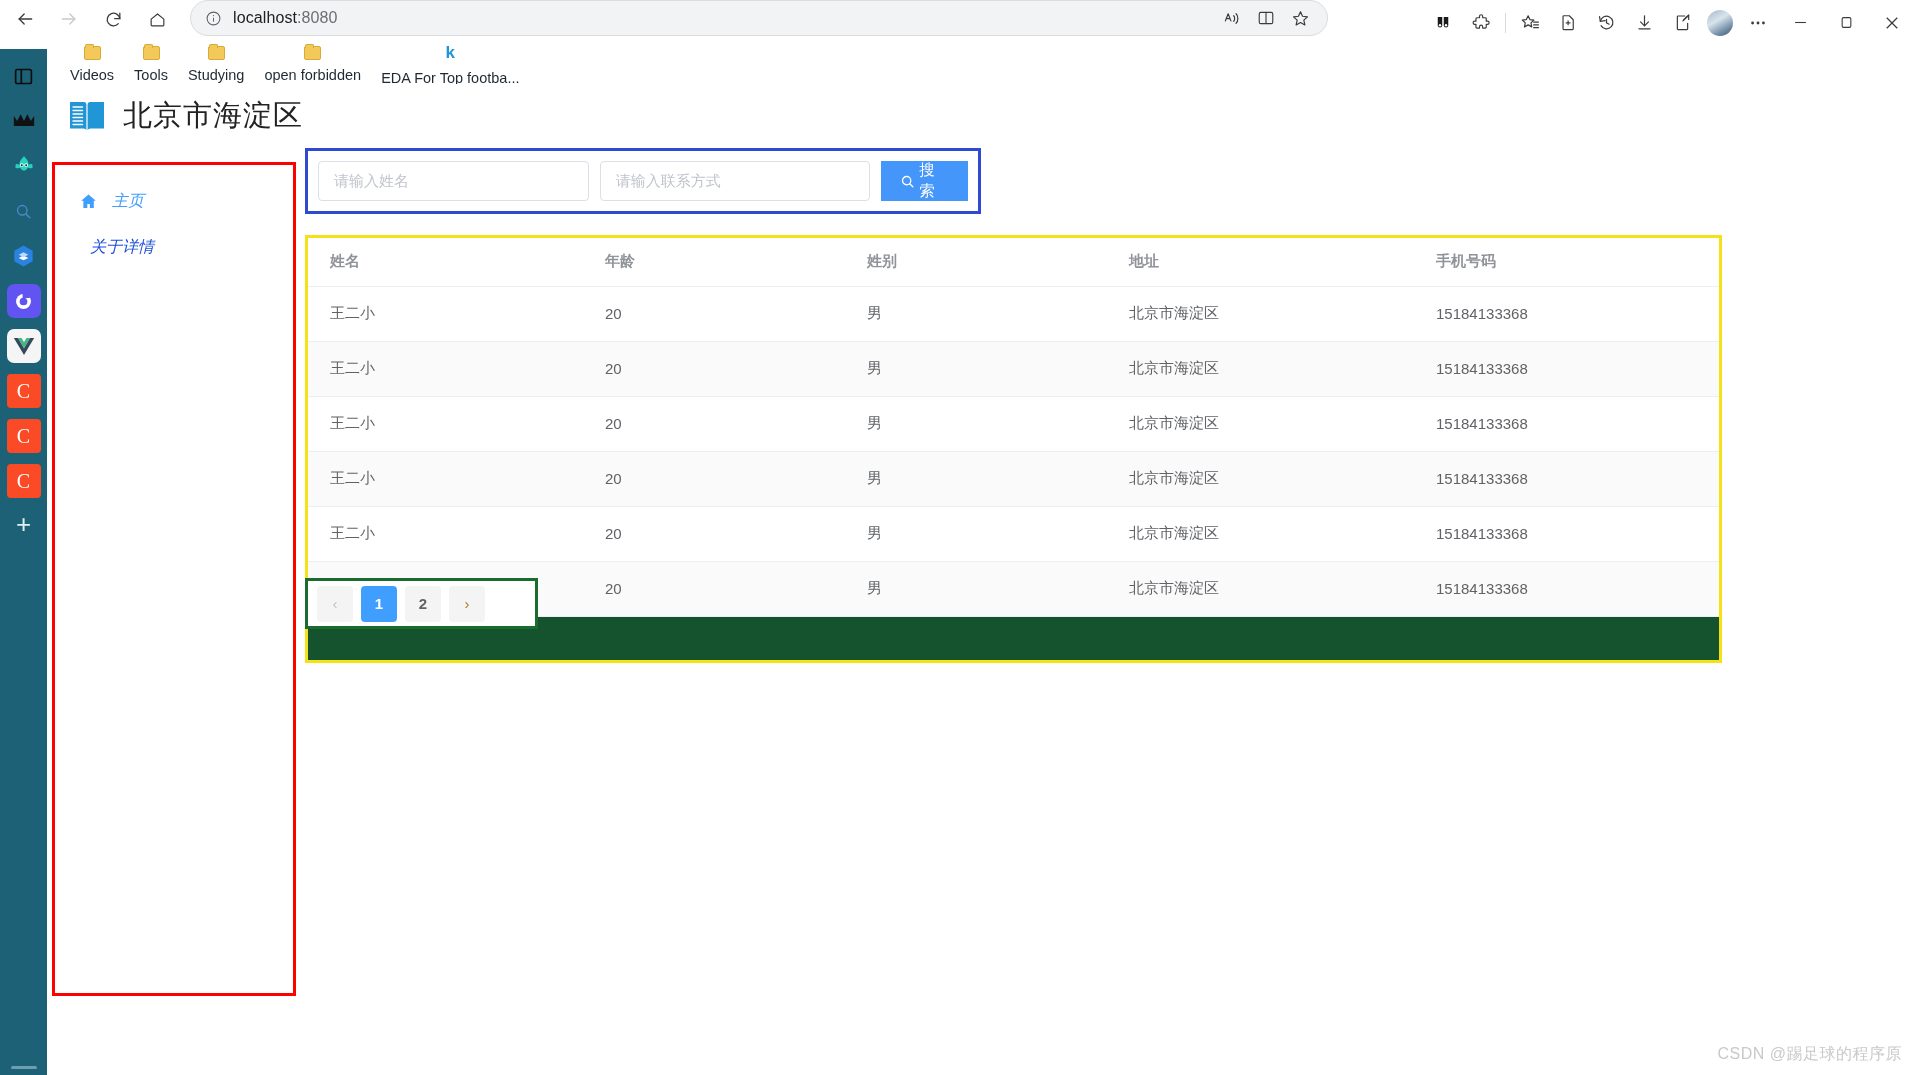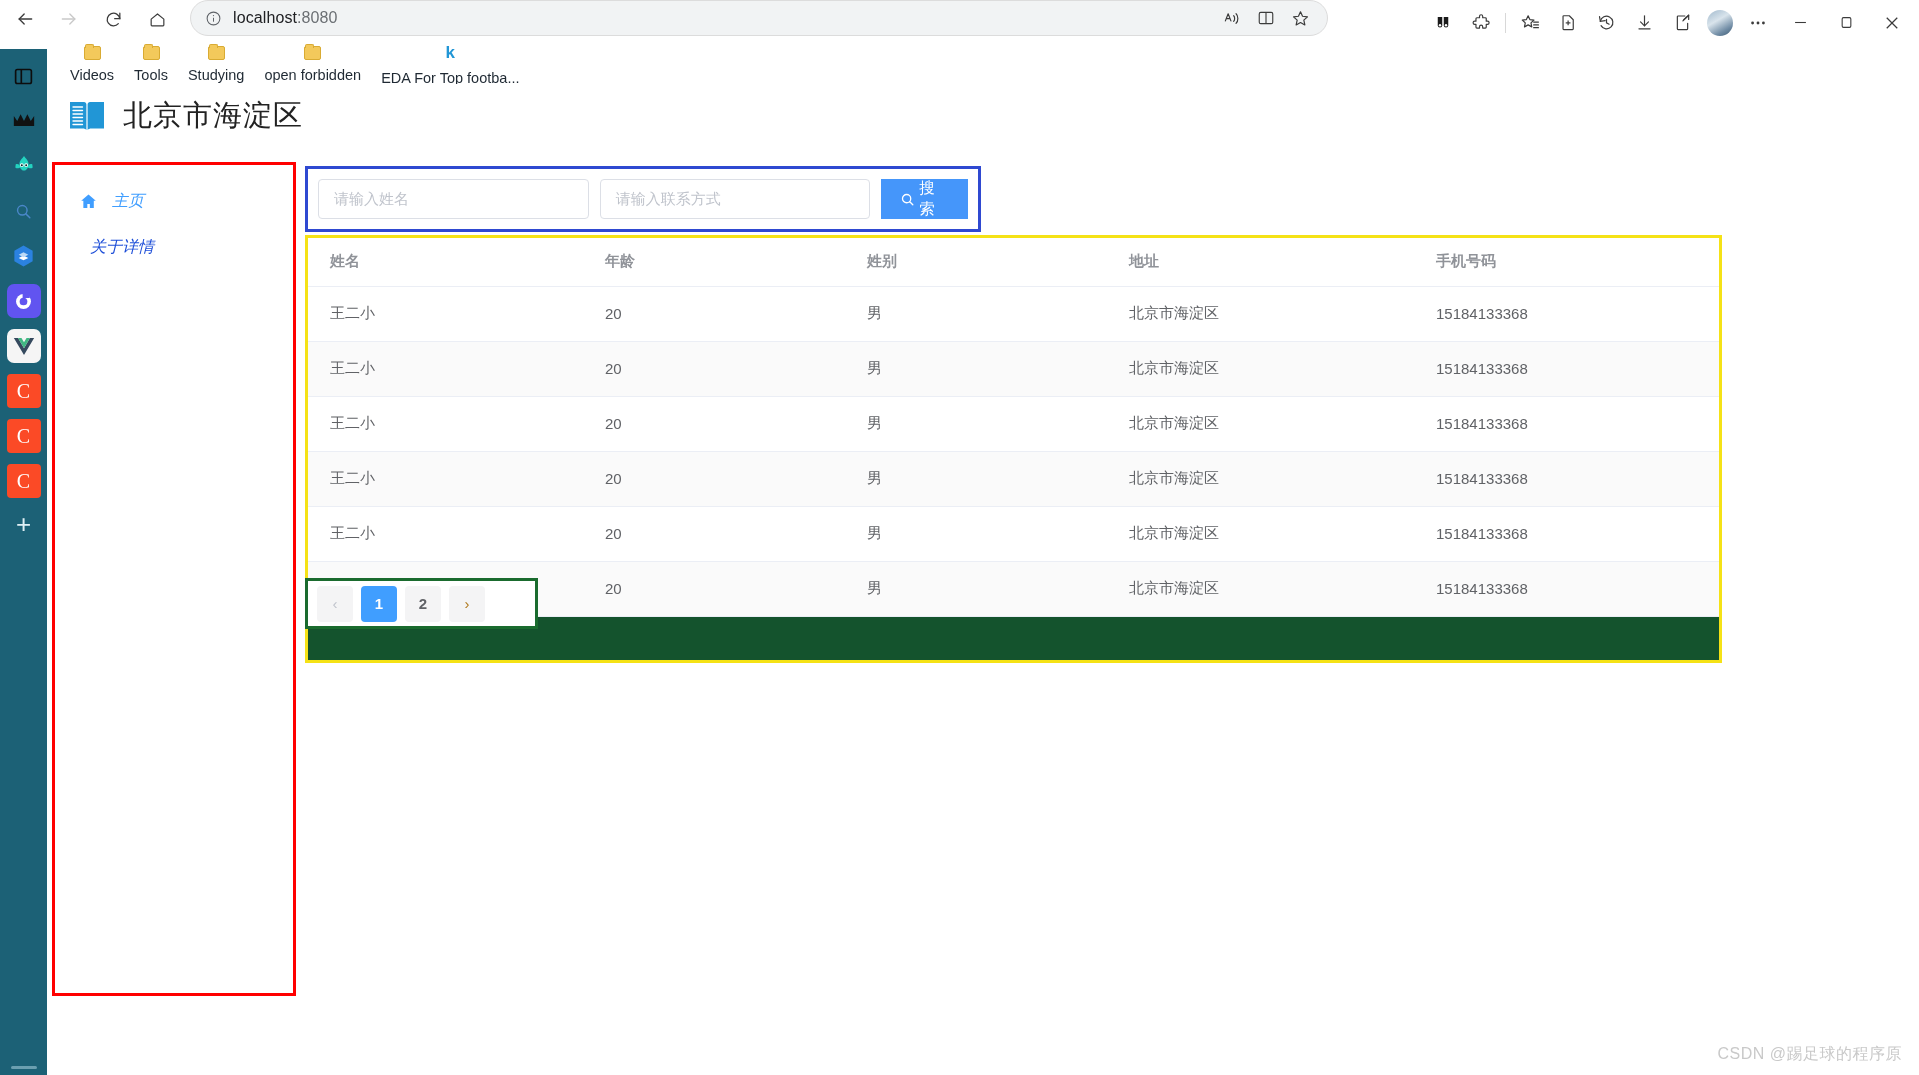--- a/index.html
+++ b/index.html
@@ -66,21 +66,21 @@
   #sidebar { position:absolute; top:78px; left:5px; width:244px; height:834px; background:#fff; border:3px solid #ff0000; }
   #sidebar-inner { position:absolute; inset:0; padding-top:13px;font-style:italic; }
   .nav-item { height:46px; display:flex; align-items:center; padding-left:23px; gap:14px; font-size:16px; color:#303133; cursor:pointer; }
   .nav-item.active { color:#409eff; }
   .nav-ico { width:20px; height:20px; flex:none; display:flex; align-items:center; justify-content:center; }
   .nav-spacer { flex:1; }
   .chev { width:22px; color:#909399; display:flex; align-items:center; justify-content:center; padding-right:12px; }
   .sub-item { height:46px; display:flex; align-items:center; padding-left:35px; font-size:16px; color:#1d4ed8; cursor:pointer; }
 
   
-  #search-panel { position:absolute; top:82px; left:258px; width:676px; height:66px; border:3px solid #2f49d1; background:#fff; display:flex; align-items:center; padding:0 10px; gap:11px; }
+  #search-panel { position:absolute; top:64px; left:258px; width:676px; height:66px; border:3px solid #2f49d1; background:#fff; display:flex; align-items:center; padding:0 10px; gap:11px; }
   .sinput { height:40px; border:1px solid #dcdfe6; border-radius:4px; background:#fff; display:flex; align-items:center; padding:0 15px; font-size:15px; color:#c0c4cc; }
   #sinput-name { width:277px; }
   #sinput-phone { width:277px; }
   #search-btn { height:40px; padding:0 19px; background:#4596fa; border-radius:0; color:#fff; font-size:15.5px; display:flex; align-items:center; gap:4px; cursor:pointer; }
   #search-btn svg { display:block; }
 
   
   #table-wrap { position:absolute; top:151px; left:258px; width:1417px; height:428px; border:3px solid #f5e216; background:#14532d; overflow:hidden; }
   table { width:100%; border-collapse:collapse; table-layout:fixed; }
   thead th {

